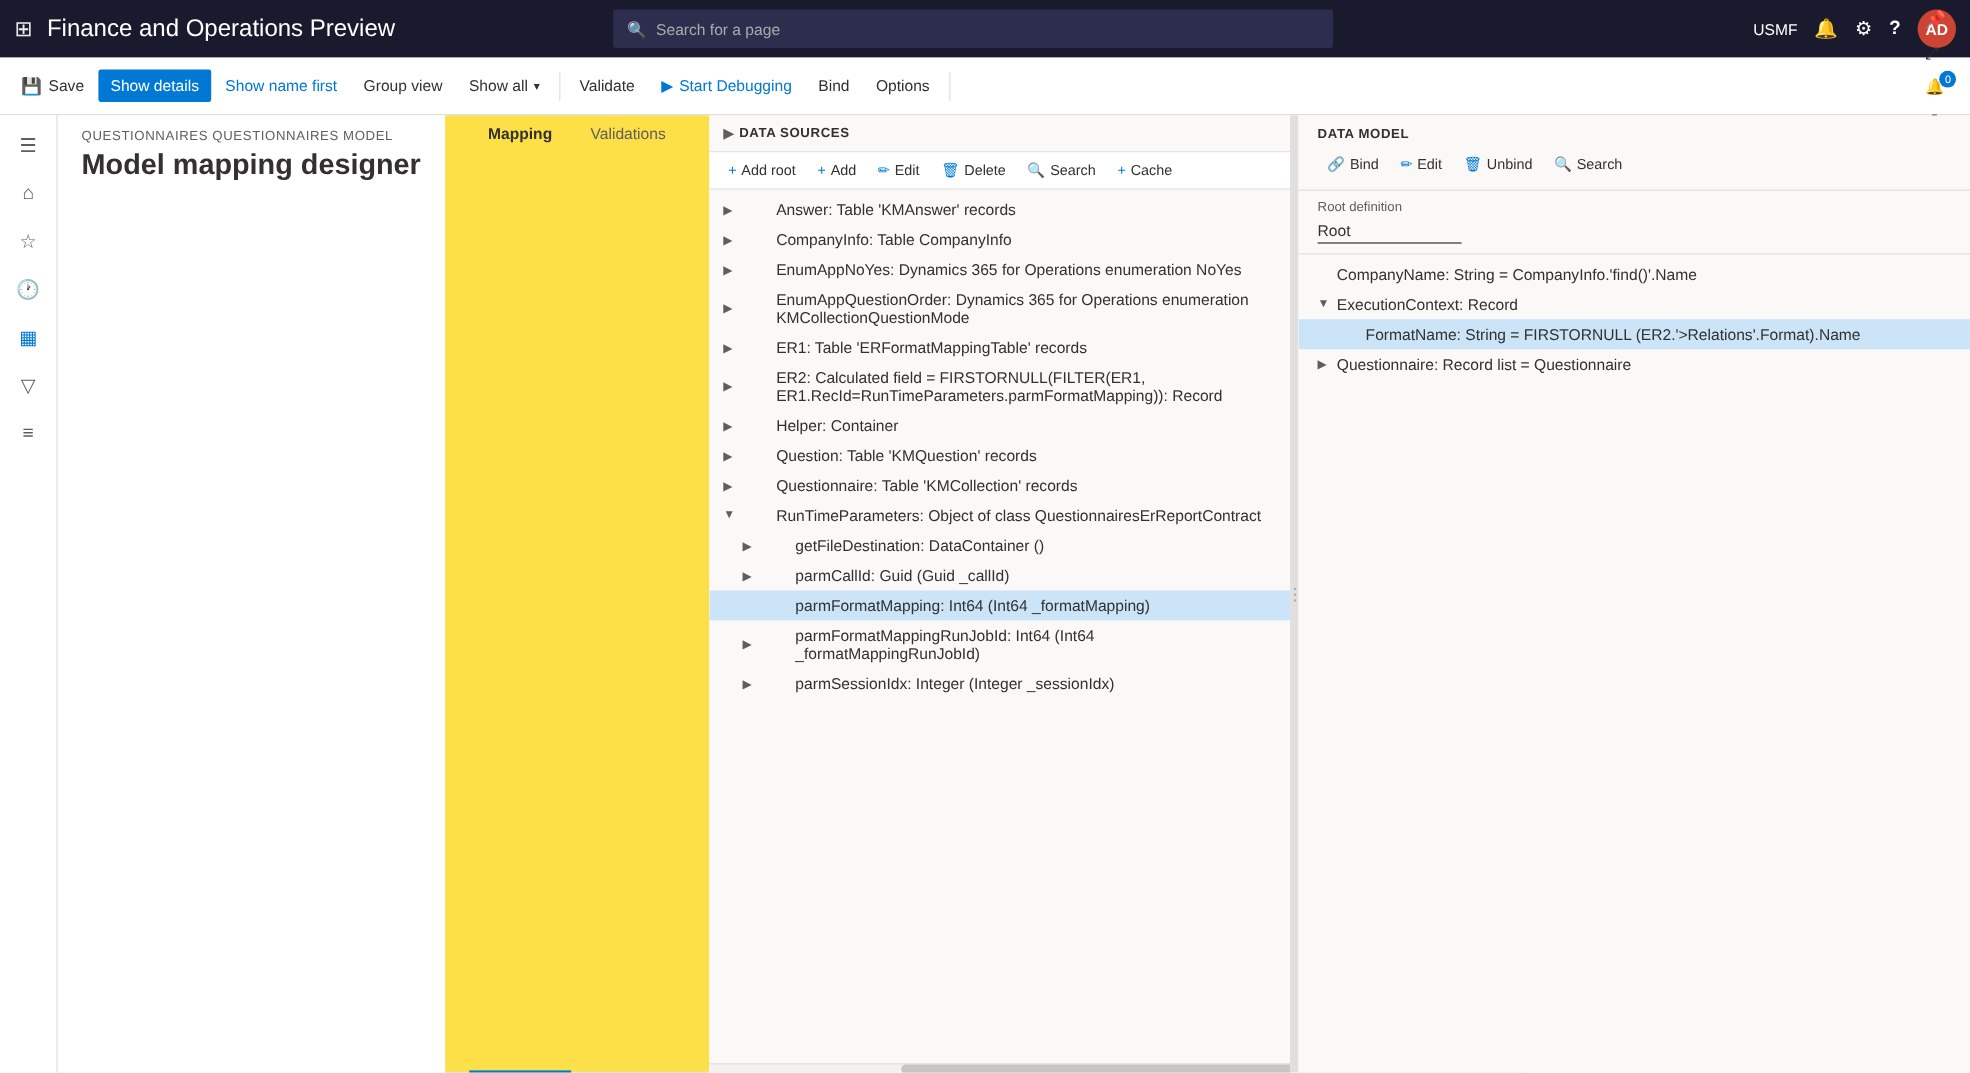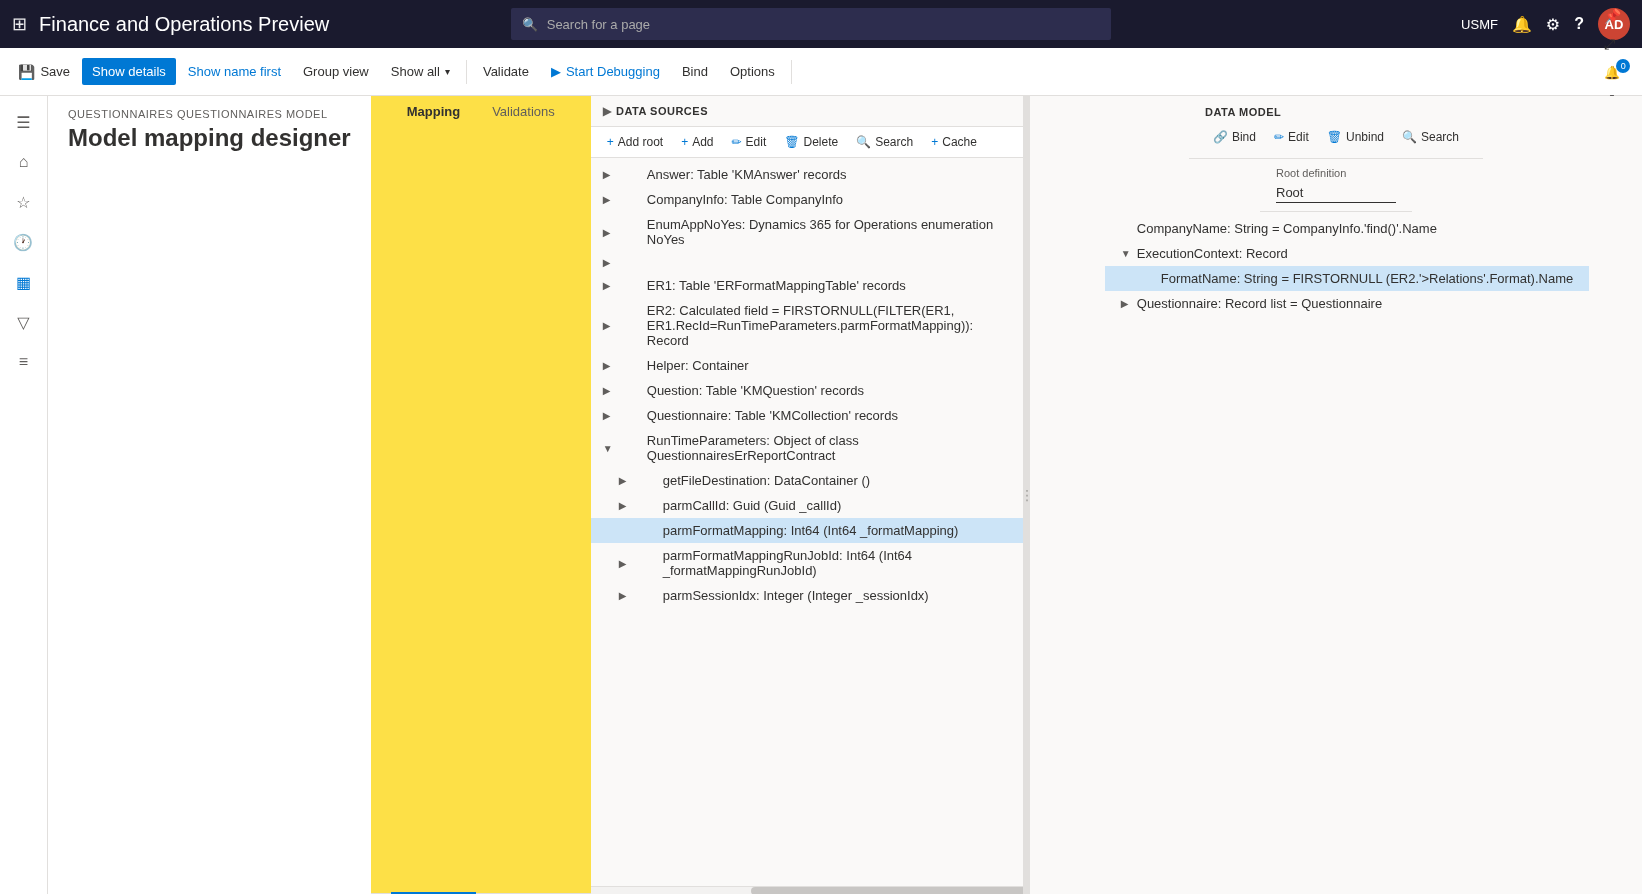--- a/index.html
+++ b/index.html
@@ -208,26 +208,25 @@
 
     .tree-item.indent-1 { padding-left: 28px; }
 
     
     .ds-tree::-webkit-scrollbar { width: 8px; }
     .ds-tree::-webkit-scrollbar-track { background: #f3f2f1; }
     .ds-tree::-webkit-scrollbar-thumb { background: #c8c6c4; border-radius: 4px; }
 
     
     .dm-panel {
-      width: 612px;
+      width: 560px;
       display: flex;
       flex-direction: column;
       background: #faf9f8;
       overflow: hidden;
-      align-items: center;
     }
 
     .dm-header-bar {
       padding: 10px 16px;
       border-bottom: 1px solid #e1dfdd;
       background: #faf9f8;
     }
     .dm-header-bar h3 { font-size: 11px; font-weight: 700; text-transform: uppercase; color: #323130; letter-spacing: 0.5px; margin-bottom: 8px; }
 
     .dm-toolbar {
@@ -252,21 +251,20 @@
     .root-def input {
       border: none; border-bottom: 1px solid #323130;
       background: transparent; font-size: 13px; color: #323130;
       width: 120px; outline: none; padding: 2px 0;
     }
 
     .dm-tree {
       flex: 1;
       overflow-y: auto;
       padding: 4px 0;
-      margin-left: 22px;
     }
 
     .dm-tree-item {
       display: flex;
       align-items: center;
       padding: 5px 16px;
       cursor: pointer;
       font-size: 13px;
       gap: 4px;
     }
@@ -441,20 +439,21 @@
           <div class="tree-item">
             <span class="expand-btn">▶</span>
             <span class="item-text">CompanyInfo: Table CompanyInfo</span>
           </div>
           <div class="tree-item">
             <span class="expand-btn">▶</span>
             <span class="item-text">EnumAppNoYes: Dynamics 365 for Operations enumeration NoYes</span>
           </div>
           <div class="tree-item">
             <span class="expand-btn">▶</span>
+            <span class="item-text">EnumAppQuestionOrder: Dynamics 365 for Operations enumeration KMCollectionQuestionMode</span>
           </div>
           <div class="tree-item">
             <span class="expand-btn">▶</span>
             <span class="item-text">ER1: Table 'ERFormatMappingTable' records</span>
           </div>
           <div class="tree-item">
             <span class="expand-btn">▶</span>
             <span class="item-text">ER2: Calculated field = FIRSTORNULL(FILTER(ER1, ER1.RecId=RunTimeParameters.parmFormatMapping)): Record</span>
           </div>
           <div class="tree-item">

